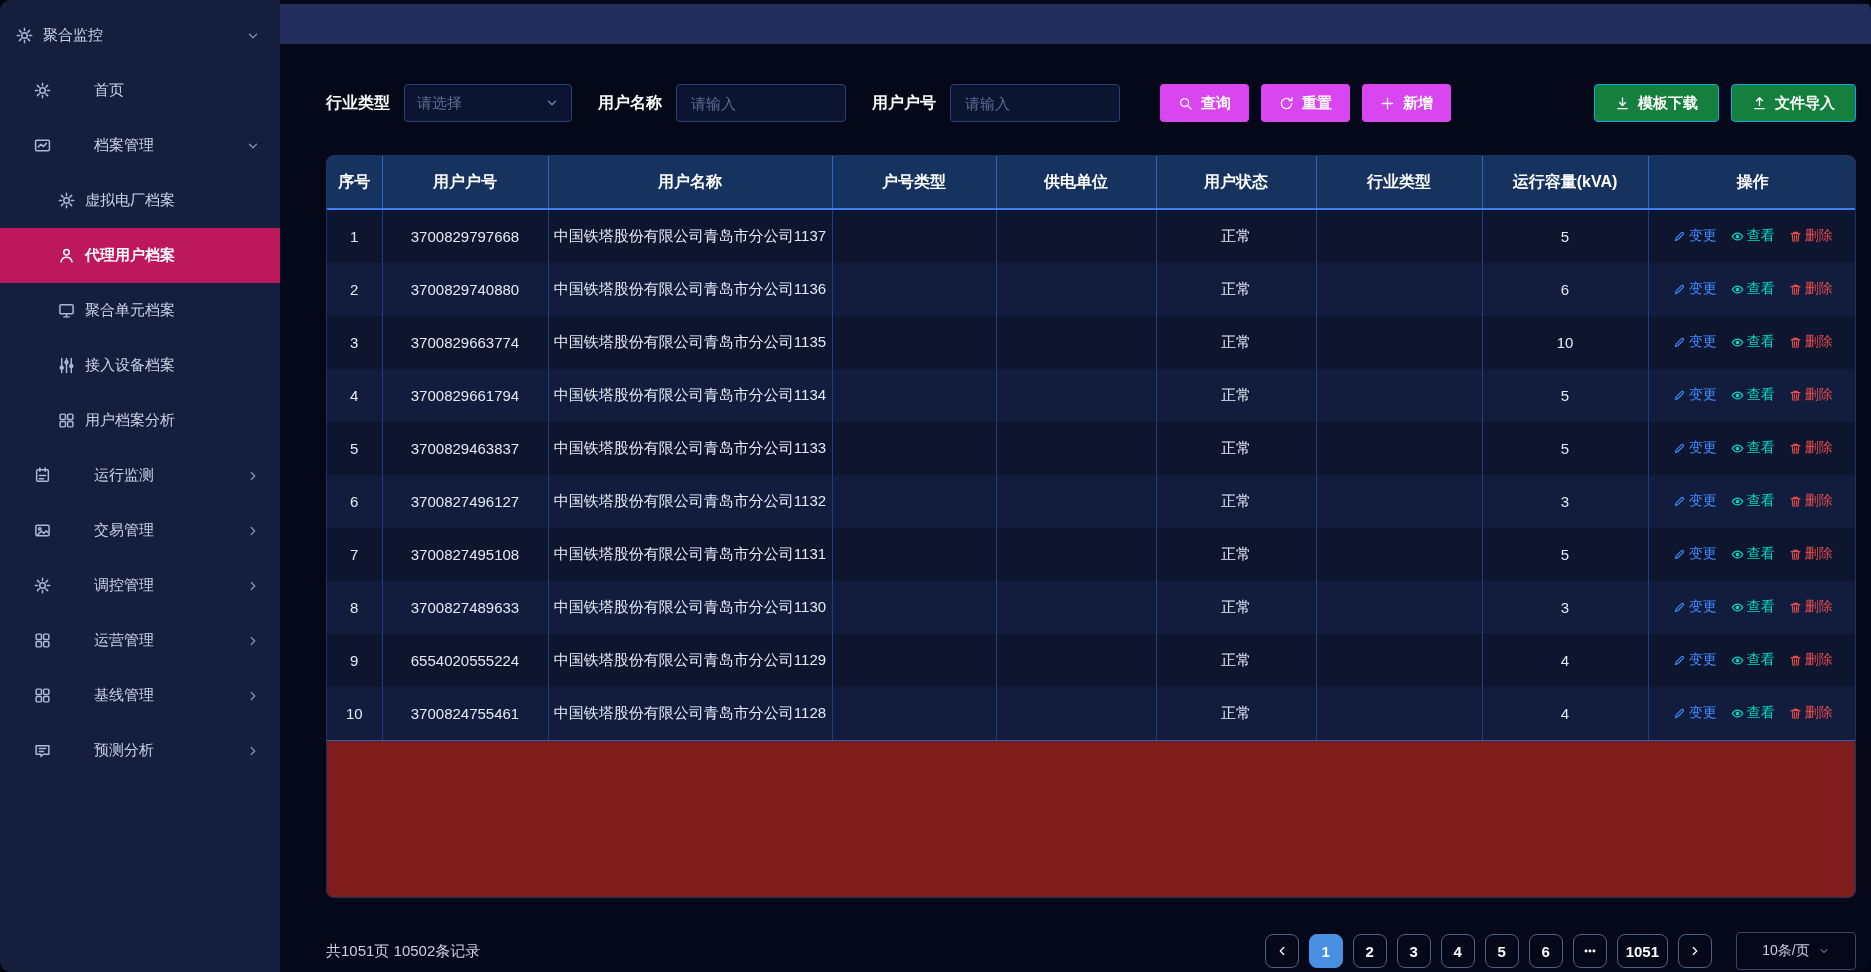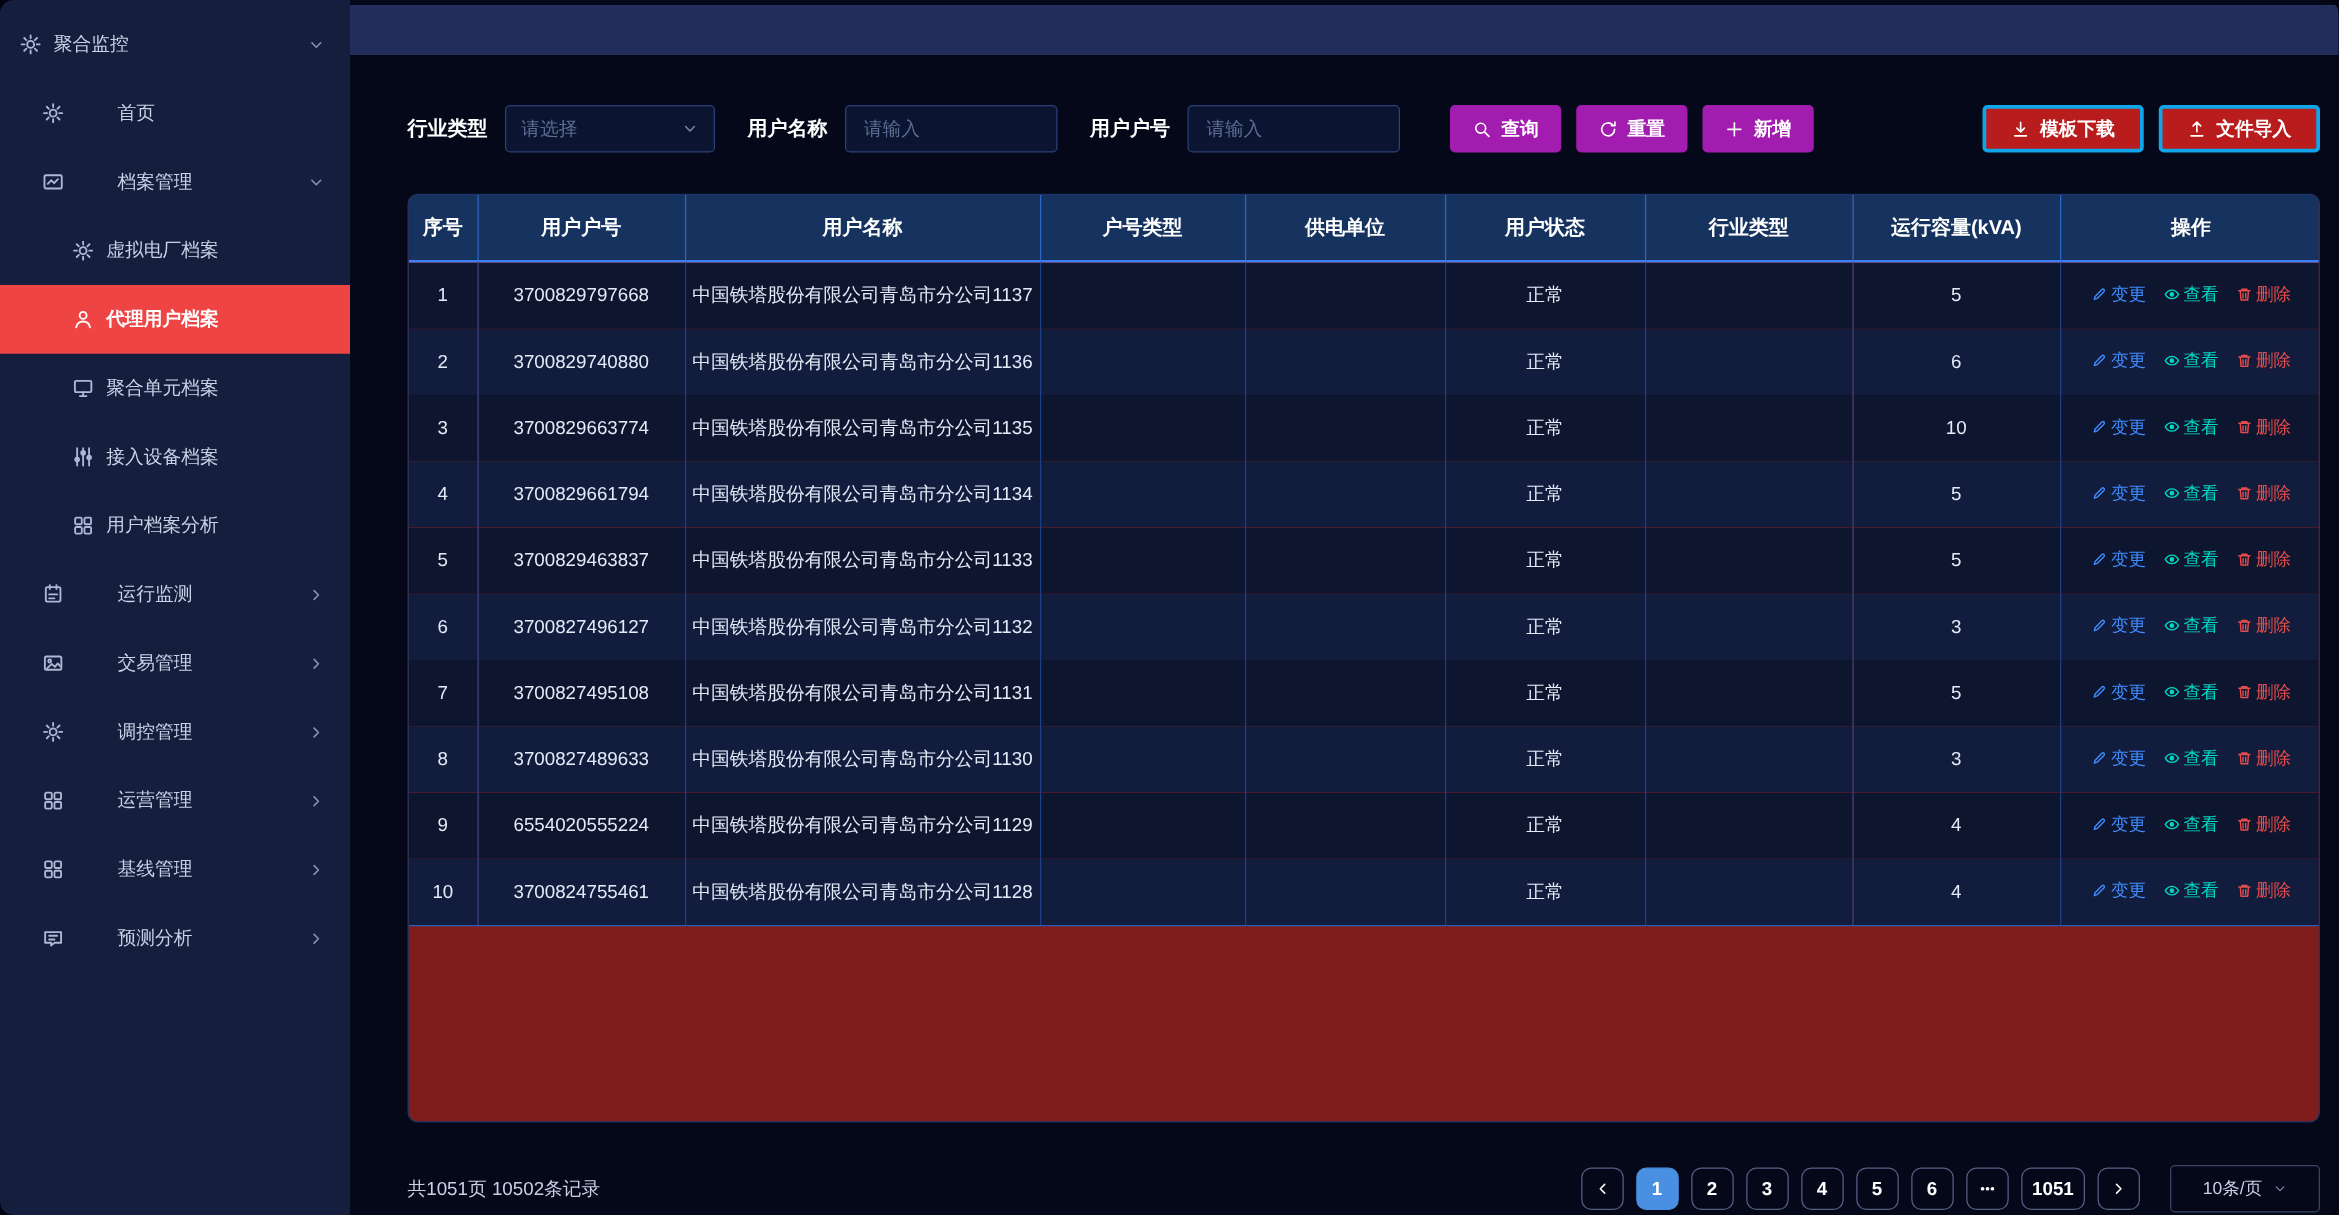--- a/index.html
+++ b/index.html
@@ -7,42 +7,42 @@
   .app{position:relative;width:1871px;height:972px;background:#050818;overflow:hidden;border-radius:11px;}
 
   
   .sidebar{position:absolute;left:0;top:0;bottom:0;width:280px;background:#161e3e;z-index:2;}
   .side-menu{padding-top:8px;}
   .side-item{height:55px;display:flex;align-items:center;gap:10px;color:#c9d2e6;font-size:15px;position:relative;cursor:pointer;}
   .side-item .icon{width:17px;height:17px;flex:none;color:#aeb8d4;}
   .side-item.level0{padding-left:16px;}
   .side-item.level1{padding-left:34px;gap:43px;}
   .side-item.level2{padding-left:58px;}
-  .side-item.active{background:#ef4444;color:#ffffff;font-weight:bold;text-align:right;}
+  .side-item.active{background:#be185d;color:#ffffff;font-weight:bold;text-align:right;}
   .side-item.active .icon{color:#ffffff;}
   .side-item .chev{position:absolute;right:20px;width:14px;height:14px;color:#8a94b5;}
 
   
   .topbar{position:absolute;left:280px;top:4px;right:0;height:40px;background:#232d5c;}
 
   
   .filter-bar{position:absolute;left:326px;top:84px;right:15px;height:38px;display:flex;align-items:center;z-index:1;}
   .f-label{color:#ffffff;font-weight:bold;font-size:16px;margin-right:14px;white-space:nowrap;}
   .control{height:38px;background:#0b1430;border:1px solid #2b3f78;border-radius:4px;box-sizing:border-box;}
   .select{width:168px;display:flex;align-items:center;justify-content:space-between;padding:0 12px;margin-right:26px;cursor:pointer;}
   .sel-text{color:#5c6c92;font-size:15px;}
   .select .icon{width:14px;height:14px;color:#7888ac;}
   .inputbox{width:170px;display:flex;align-items:center;padding:0 12px;margin-right:26px;}
   .inputbox input{background:transparent;border:none;outline:none;color:#dfe6f5;font-size:15px;width:100%;font-family:inherit;}
   .inputbox input::placeholder{color:#5c6c92;}
   .btn{height:38px;border:none;border-radius:4px;display:inline-flex;align-items:center;justify-content:center;gap:8px;font-size:15px;font-weight:bold;color:#fff;cursor:pointer;font-family:inherit;box-sizing:border-box;}
   .btn .icon{width:15px;height:15px;}
-  .btn.primary{background:#a21caf;padding:0 18px;margin-right:12px;}
+  .btn.primary{background:#d946ef;padding:0 18px;margin-right:12px;}
   .btn.first{margin-left:14px;}
-  .btn.outline{background:#b91c1c;border:3px solid #0ea5e9;padding:0 20px;}
+  .btn.outline{background:#15803d;border:1px solid #0ea5e9;padding:0 20px;}
   .right-group{margin-left:auto;display:flex;gap:12px;}
 
   
   .panel{position:absolute;left:326px;top:155px;width:1530px;height:743px;border:1px solid #1c3569;border-radius:8px;background:#7f1d1d;box-sizing:border-box;overflow:hidden;}
   .data-table{width:100%;border-collapse:collapse;table-layout:fixed;}
   .data-table thead th{background:#16325e;height:50px;color:#ffffff;font-size:16px;font-weight:bold;border-right:1px solid #2e66c4;border-bottom:2px solid #3f7ff2;text-align:center;}
   .data-table thead th:last-child{border-right:none;}
   .data-table tbody td{height:51px;text-align:center;color:#e3eaf8;font-size:15px;border-right:1px solid #1c3f85;overflow:hidden;white-space:nowrap;}
   .data-table tbody td:last-child{border-right:none;}
   .data-table tbody tr:nth-child(odd){background:#0e152e;}

